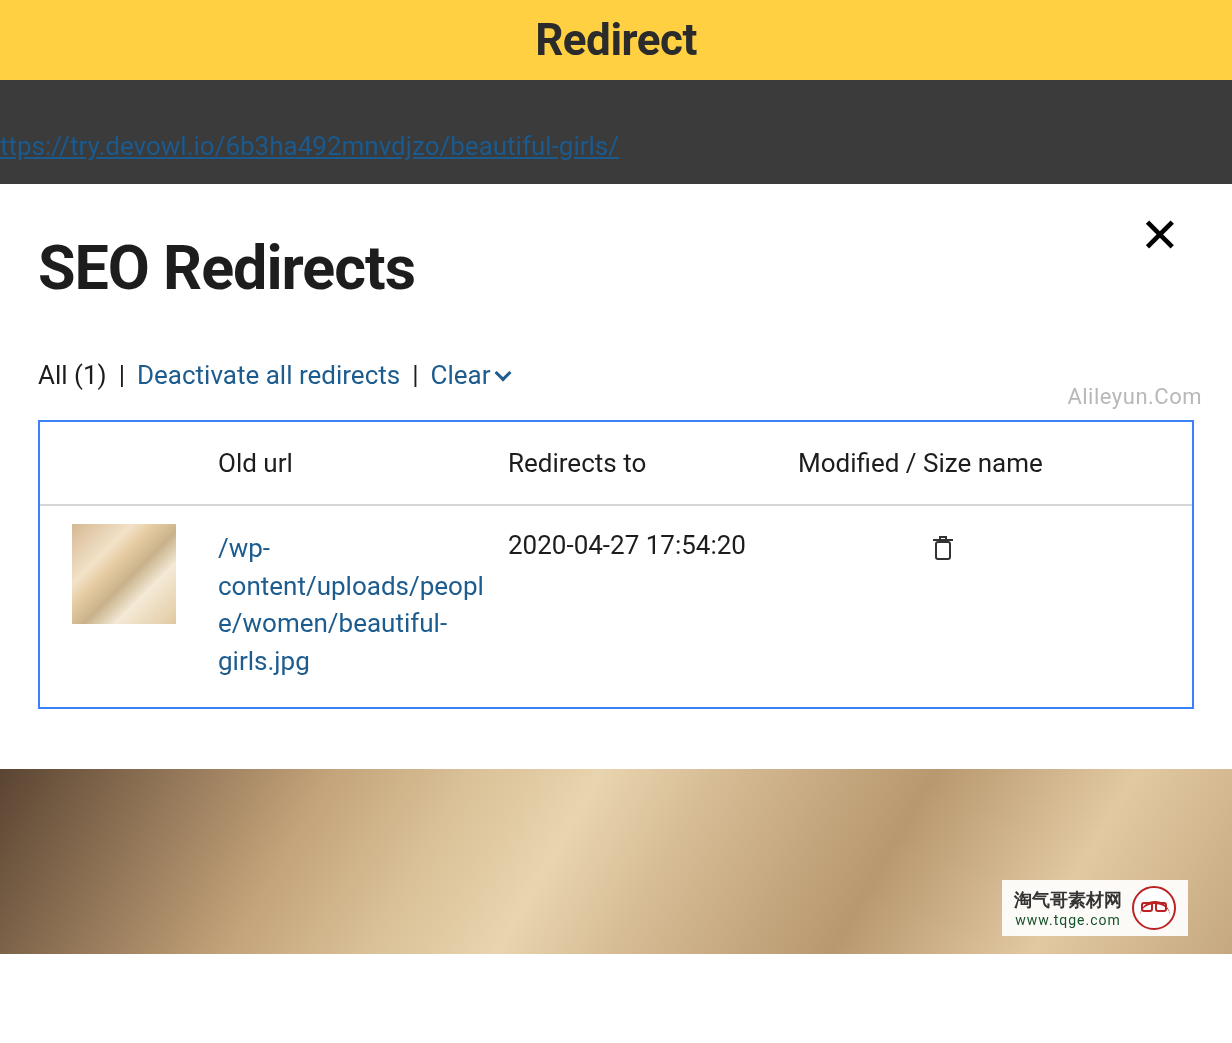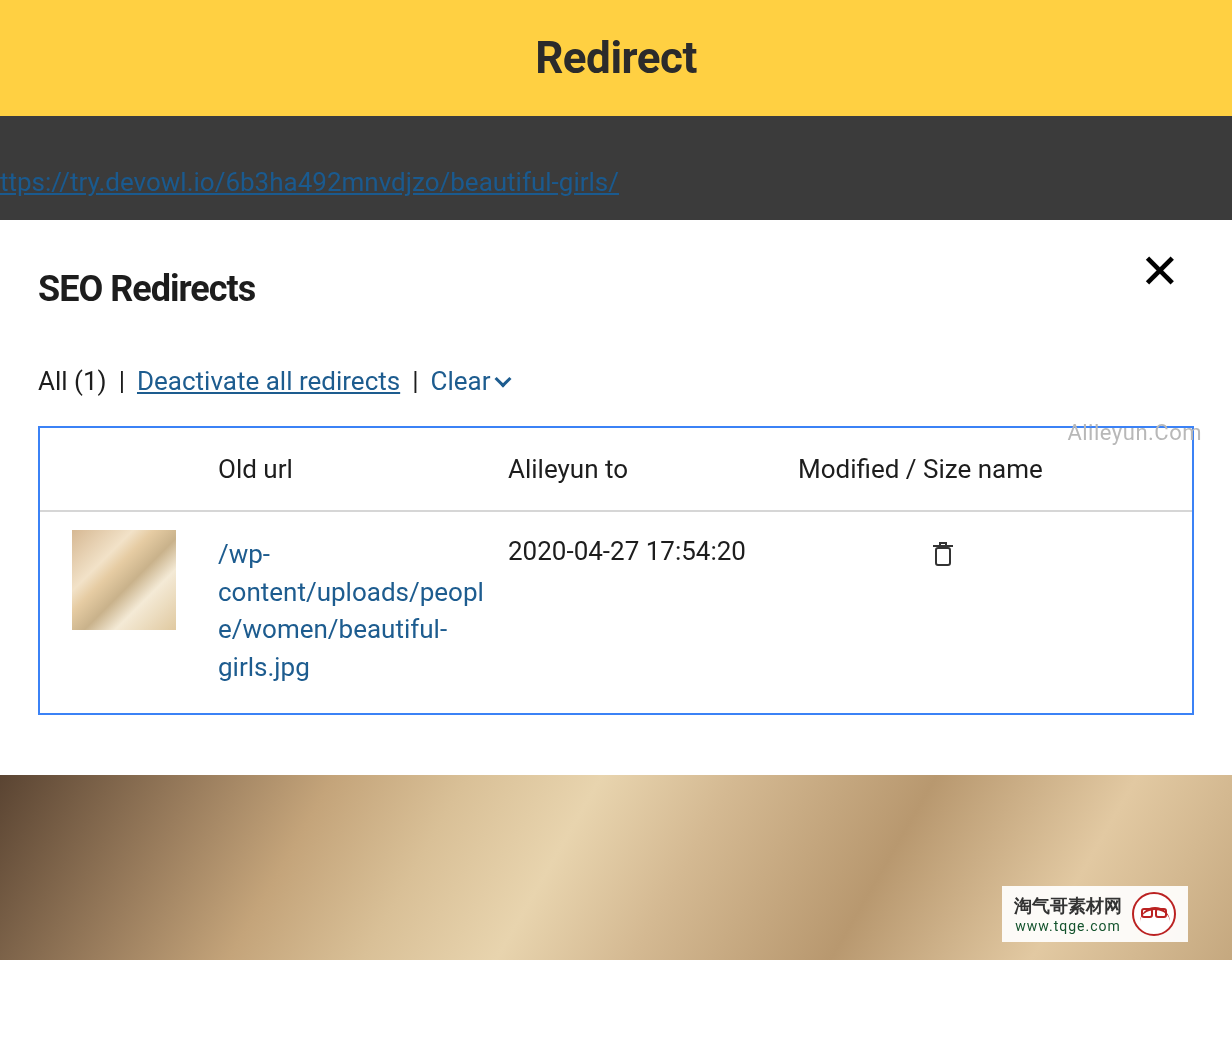--- a/index.html
+++ b/index.html
@@ -7,21 +7,21 @@
   font-family: -apple-system, BlinkMacSystemFont, "Segoe UI", Roboto, Helvetica, Arial, sans-serif;
   width: 1232px;
   height: 1043px;
   overflow: hidden;
   position: relative;
   background: #fff;
 }
 
 .banner {
   width: 100%;
-  height: 116px;
+  height: 80px;
   background: #ffd042;
   display: flex;
   align-items: center;
   justify-content: center;
   font-size: 44px;
   color: #2b2b2b;
   letter-spacing: -0.5px;
 }
 .banner .bold { font-weight: 700; }
 
@@ -59,38 +59,37 @@
   top: 28px;
   right: 52px;
   font-size: 48px;
   line-height: 1;
   cursor: pointer;
   color: #000;
   font-weight: 400;
 }
 
 .modal-title {
-  font-size: 36px;
+  font-size: 61px;
   font-weight: 700;
   color: #1d1d1d;
   margin-bottom: 56px;
   letter-spacing: -1px;
 }
 
 .controls-row {
   font-size: 26px;
   color: #1d1d1d;
   margin-bottom: 30px;
   display: flex;
   align-items: flex-end;
   gap: 4px;
 }
 .controls-row .link {
   color: #1d5c8f;
-  text-decoration: underline;
   cursor: pointer;
 }
 .controls-row .dropdown {
   color: #1d5c8f;
   cursor: pointer;
   display: inline-flex;
   align-items: center;
   gap: 6px;
 }
 .controls-row .pipe { margin: 0 8px; color: #1d1d1d; }
@@ -213,21 +212,21 @@
       <span class="chev"></span>
     </span>
   </div>
 
   <div class="watermark-side">Alileyun.Com</div>
 
   <div class="table">
     <div class="table-head">
       <div></div>
       <div>Old url</div>
-      <div>Alileyun to</div>
+      <div>Redirects to</div>
       <div>Modified / Size name</div>
       <div></div>
     </div>
     <div class="table-row">
       <div class="thumb-cell">
         <span class="thumb"></span>
       </div>
       <div>
         <div class="url-text">/wp-content/uploads/people/women/beautiful-girls.jpg</div>
       </div>

